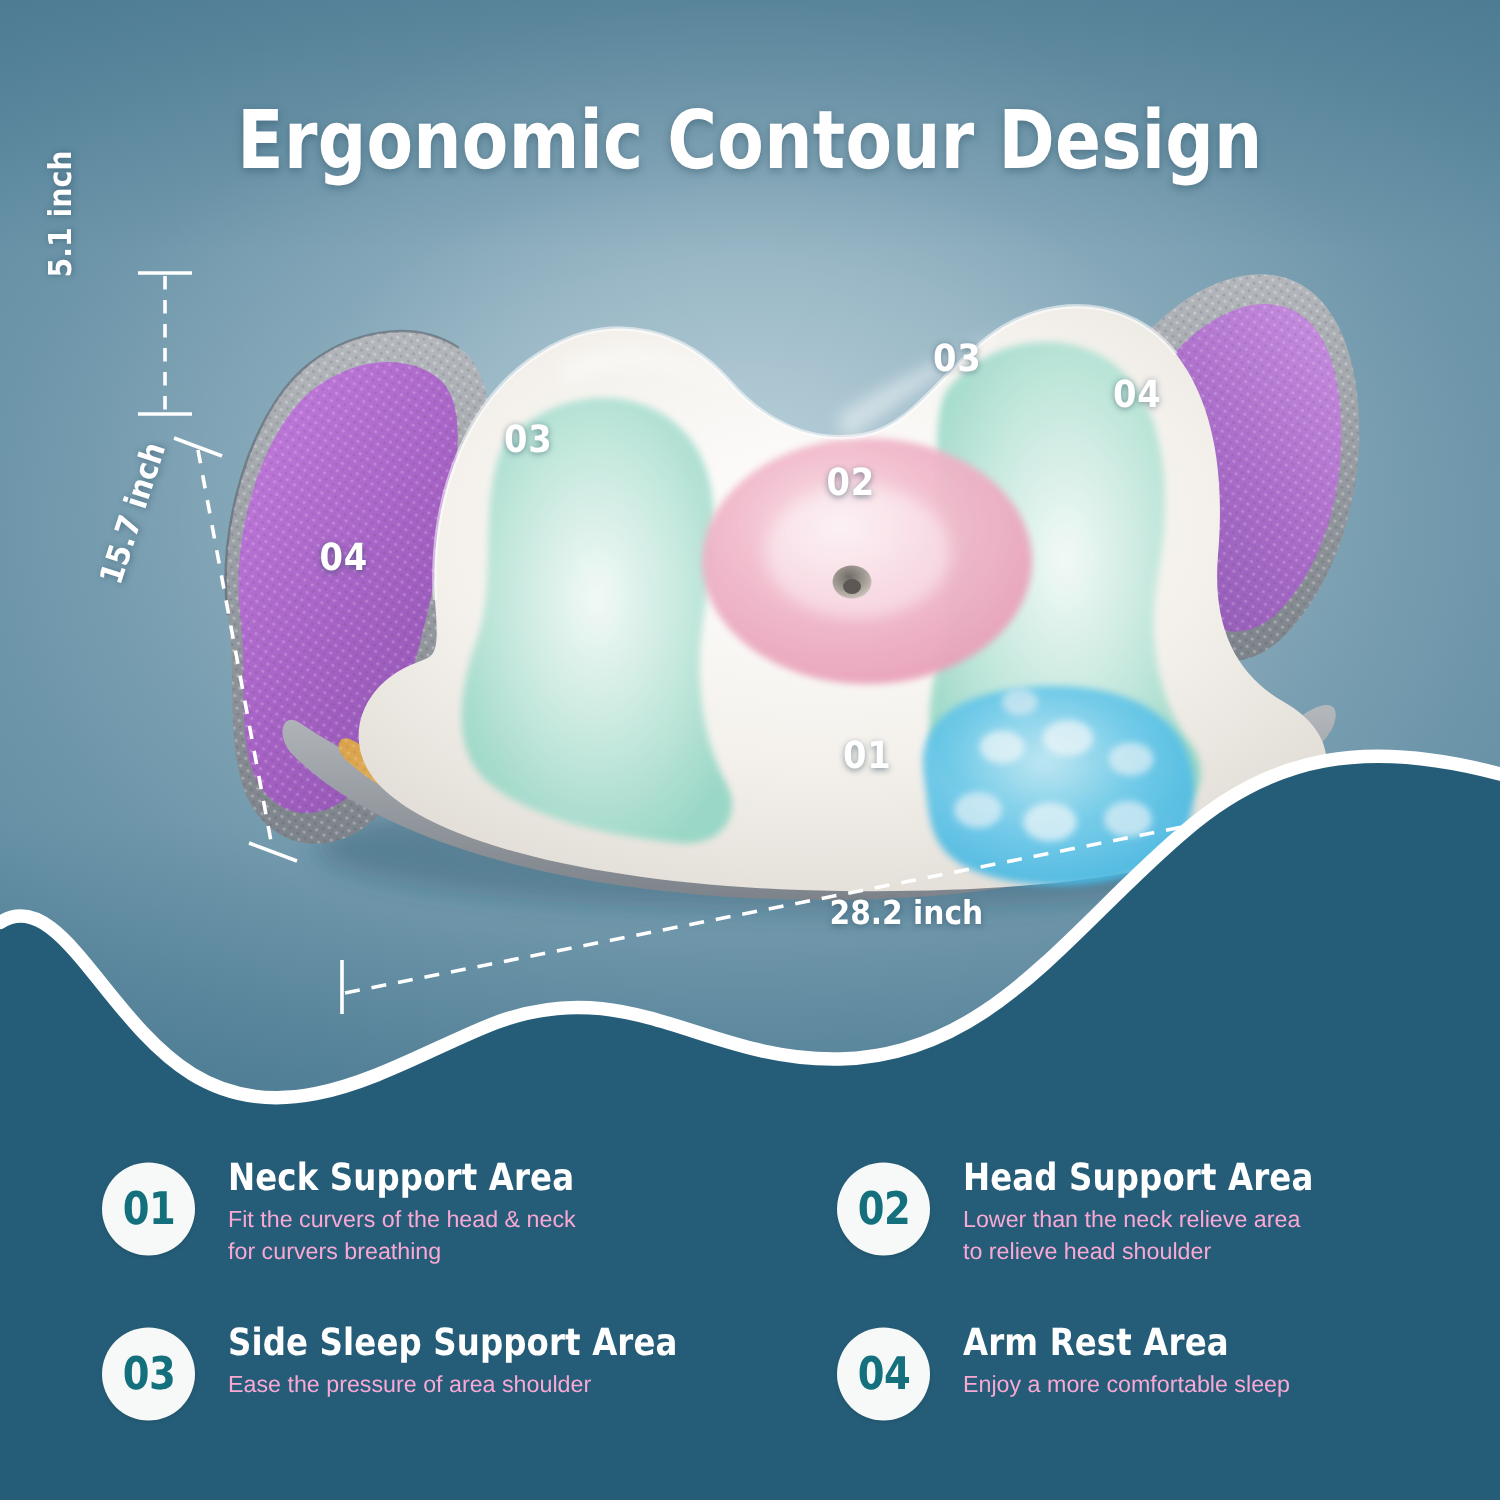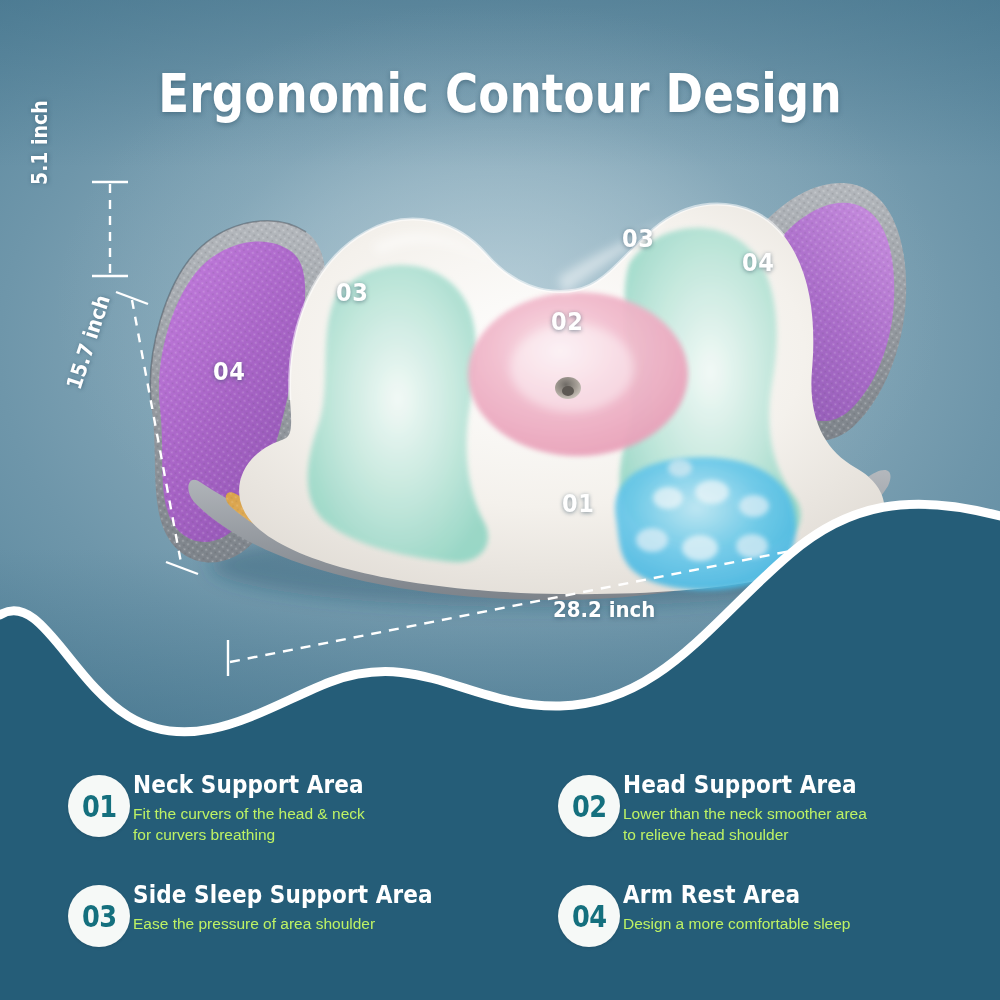--- a/index.html
+++ b/index.html
@@ -76,28 +76,28 @@
   .badge{
     flex:0 0 auto;width:62px;height:62px;border-radius:50%;
     background:#f6f9f7;display:flex;align-items:center;justify-content:center;
     margin-top:6px;box-shadow:0 1px 3px rgba(0,0,0,.12);
   }
   .badge span{
     color:#15707e;font-size:30px;font-weight:bold;letter-spacing:-.5px;
     font-family:"DejaVu Sans Condensed","Liberation Sans",sans-serif;
     transform:scaleX(.95);
   }
-  .legend-text{margin-left:3px;padding-top:2px;}
+  .legend-text{margin-left:22px;padding-top:2px;}
   .legend-title{
     color:#ffffff;font-size:25px;font-weight:bold;line-height:1.12;
     font-family:"DejaVu Sans Condensed","Liberation Sans",sans-serif;
     letter-spacing:.1px;transform:scaleX(.96);transform-origin:left center;
   }
   .legend-desc{
-    color:#bef264;font-size:15.5px;line-height:1.33;margin-top:5px;
+    color:#f9a8d4;font-size:15.5px;line-height:1.33;margin-top:5px;
     font-family:"Liberation Sans","DejaVu Sans",sans-serif;
   }
   .legend-desc div{white-space:nowrap;}
 </style>
 </head>
 <body>
 
 <div id="stage">
 
   <div class="scene">
@@ -314,21 +314,21 @@
         </div>
       </div>
 
       <div class="legend-item">
         <div class="badge">
           <span>02</span>
         </div>
         <div class="legend-text">
           <div class="legend-title">Head Support Area</div>
           <div class="legend-desc">
-            <div>Lower than the neck smoother area</div>
+            <div>Lower than the neck relieve area</div>
             <div>to relieve head shoulder</div>
           </div>
         </div>
       </div>
 
       <div class="legend-item">
         <div class="badge">
           <span>03</span>
         </div>
         <div class="legend-text">
@@ -339,21 +339,21 @@
         </div>
       </div>
 
       <div class="legend-item">
         <div class="badge">
           <span>04</span>
         </div>
         <div class="legend-text">
           <div class="legend-title">Arm Rest Area</div>
           <div class="legend-desc">
-            <div>Design a more comfortable sleep</div>
+            <div>Enjoy a more comfortable sleep</div>
           </div>
         </div>
       </div>
 
     </div>
   </div>
 
 </div>
 
 </body></html>

